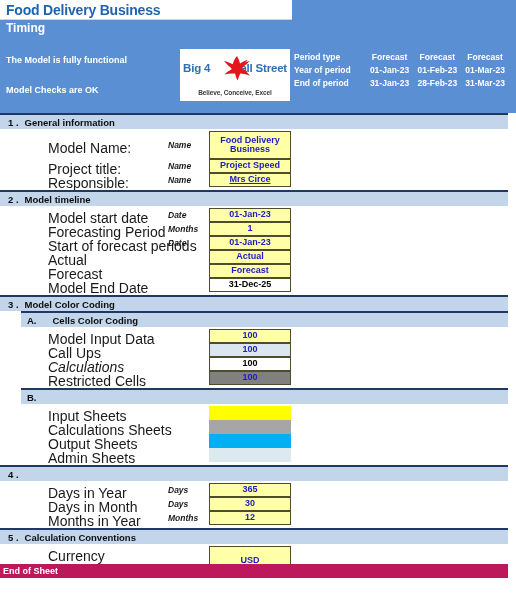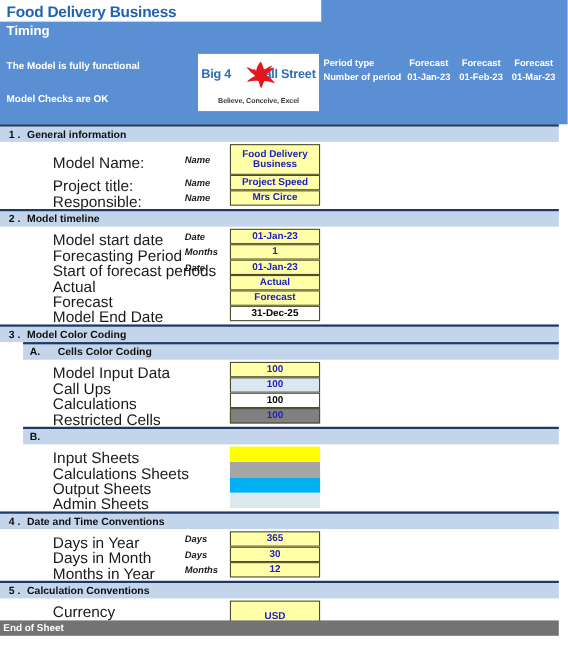--- a/index.html
+++ b/index.html
@@ -182,21 +182,21 @@
     width: 82px;
     height: 14px;
   }
 
   
   .end-bar {
     position: absolute;
     left: 0;
     width: 508px;
     height: 14px;
-    background: #737373;
+    background: #be185d;
     color: #ffffff;
     font-size: 9px;
     font-weight: bold;
     display: flex;
     align-items: center;
   }
   .end-bar span { padding-left: 3px; }
 </style>
 </head>
 <body>
@@ -224,43 +224,49 @@
 
   <table class="period-table">
     <tbody>
         <tr>
           <td class="lbl">Period type</td>
           <td class="val">Forecast</td>
           <td class="val">Forecast</td>
           <td class="val">Forecast</td>
         </tr>
         <tr>
-          <td class="lbl">Number of period</td>
+          <td class="lbl">Year of period</td>
           <td class="val">01-Jan-23</td>
           <td class="val">01-Feb-23</td>
           <td class="val">01-Mar-23</td>
+        </tr>
+        <tr>
+          <td class="lbl">End of period</td>
+          <td class="val">31-Jan-23</td>
+          <td class="val">28-Feb-23</td>
+          <td class="val">31-Mar-23</td>
         </tr>
       </tbody>
   </table>
 </div>
 
 <div id="sections-root">
     <div class="sec-bar lvl1" style="top: 113px;">
       <span class="num">1 .</span>
       <span>General information</span>
     </div>
     <div class="row-label" style="top: 139.5px;">Model Name:</div>
     <div class="row-unit" style="top: 139.5px;">Name</div>
     <div class="cell input" style="top: 131px; height: 28px;">Food Delivery Business</div>
     <div class="row-label" style="top: 160.5px;">Project title:</div>
     <div class="row-unit" style="top: 160.5px;">Name</div>
     <div class="cell input" style="top: 159px; height: 14px;">Project Speed</div>
     <div class="row-label" style="top: 174.5px;">Responsible:</div>
     <div class="row-unit" style="top: 174.5px;">Name</div>
-    <div class="cell input" style="top: 173px; height: 14px;">Mrs Circe</div>
+    <div class="cell input" style="top: 173px; height: 14px; text-decoration: underline;">Mrs Circe</div>
     <div class="sec-bar lvl1" style="top: 190px;">
       <span class="num">2 .</span>
       <span>Model timeline</span>
     </div>
     <div class="row-label" style="top: 209.5px;">Model start date</div>
     <div class="row-unit" style="top: 209.5px;">Date</div>
     <div class="cell input" style="top: 208px; height: 14px;">01-Jan-23</div>
     <div class="row-label" style="top: 223.5px;">Forecasting Period</div>
     <div class="row-unit" style="top: 223.5px;">Months</div>
     <div class="cell input" style="top: 222px; height: 14px;">1</div>
@@ -278,38 +284,37 @@
       <span>Model Color Coding</span>
     </div>
     <div class="sec-bar lvl2" style="top: 311px;">
       <span class="num">A.</span>
       <span>Cells Color Coding</span>
     </div>
     <div class="row-label" style="top: 330.5px;">Model Input Data</div>
     <div class="cell input" style="top: 329px; height: 14px; background: rgb(255, 255, 168);">100</div>
     <div class="row-label" style="top: 344.5px;">Call Ups</div>
     <div class="cell callup" style="top: 343px; height: 14px; background: rgb(220, 230, 241);">100</div>
-    <div class="row-label" style="top: 358.5px;">Calculations</div>
+    <div class="row-label" style="top: 358.5px; font-style: italic;">Calculations</div>
     <div class="cell calc" style="top: 357px; height: 14px;">100</div>
     <div class="row-label" style="top: 372.5px;">Restricted Cells</div>
     <div class="cell restricted" style="top: 371px; height: 14px; background: rgb(128, 128, 128);">100</div>
     <div class="sec-bar lvl2" style="top: 388px;">
       <span class="num">B.</span>
     </div>
     <div class="row-label" style="top: 407.5px;">Input Sheets</div>
     <div class="swatch" style="top: 406px; height: 14px; background: rgb(255, 255, 0);"></div>
     <div class="row-label" style="top: 421.5px;">Calculations Sheets</div>
     <div class="swatch" style="top: 420px; height: 14px; background: rgb(166, 166, 166);"></div>
     <div class="row-label" style="top: 435.5px;">Output Sheets</div>
     <div class="swatch" style="top: 434px; height: 14px; background: rgb(0, 176, 240);"></div>
     <div class="row-label" style="top: 449.5px;">Admin Sheets</div>
     <div class="swatch" style="top: 448px; height: 14px; background: rgb(220, 233, 238);"></div>
     <div class="sec-bar lvl1" style="top: 465px;">
       <span class="num">4 .</span>
-      <span>Date and Time Conventions</span>
     </div>
     <div class="row-label" style="top: 484.5px;">Days in Year</div>
     <div class="row-unit" style="top: 484.5px;">Days</div>
     <div class="cell input" style="top: 483px; height: 14px;">365</div>
     <div class="row-label" style="top: 498.5px;">Days in Month</div>
     <div class="row-unit" style="top: 498.5px;">Days</div>
     <div class="cell input" style="top: 497px; height: 14px;">30</div>
     <div class="row-label" style="top: 512.5px;">Months in Year</div>
     <div class="row-unit" style="top: 512.5px;">Months</div>
     <div class="cell input" style="top: 511px; height: 14px;">12</div>

